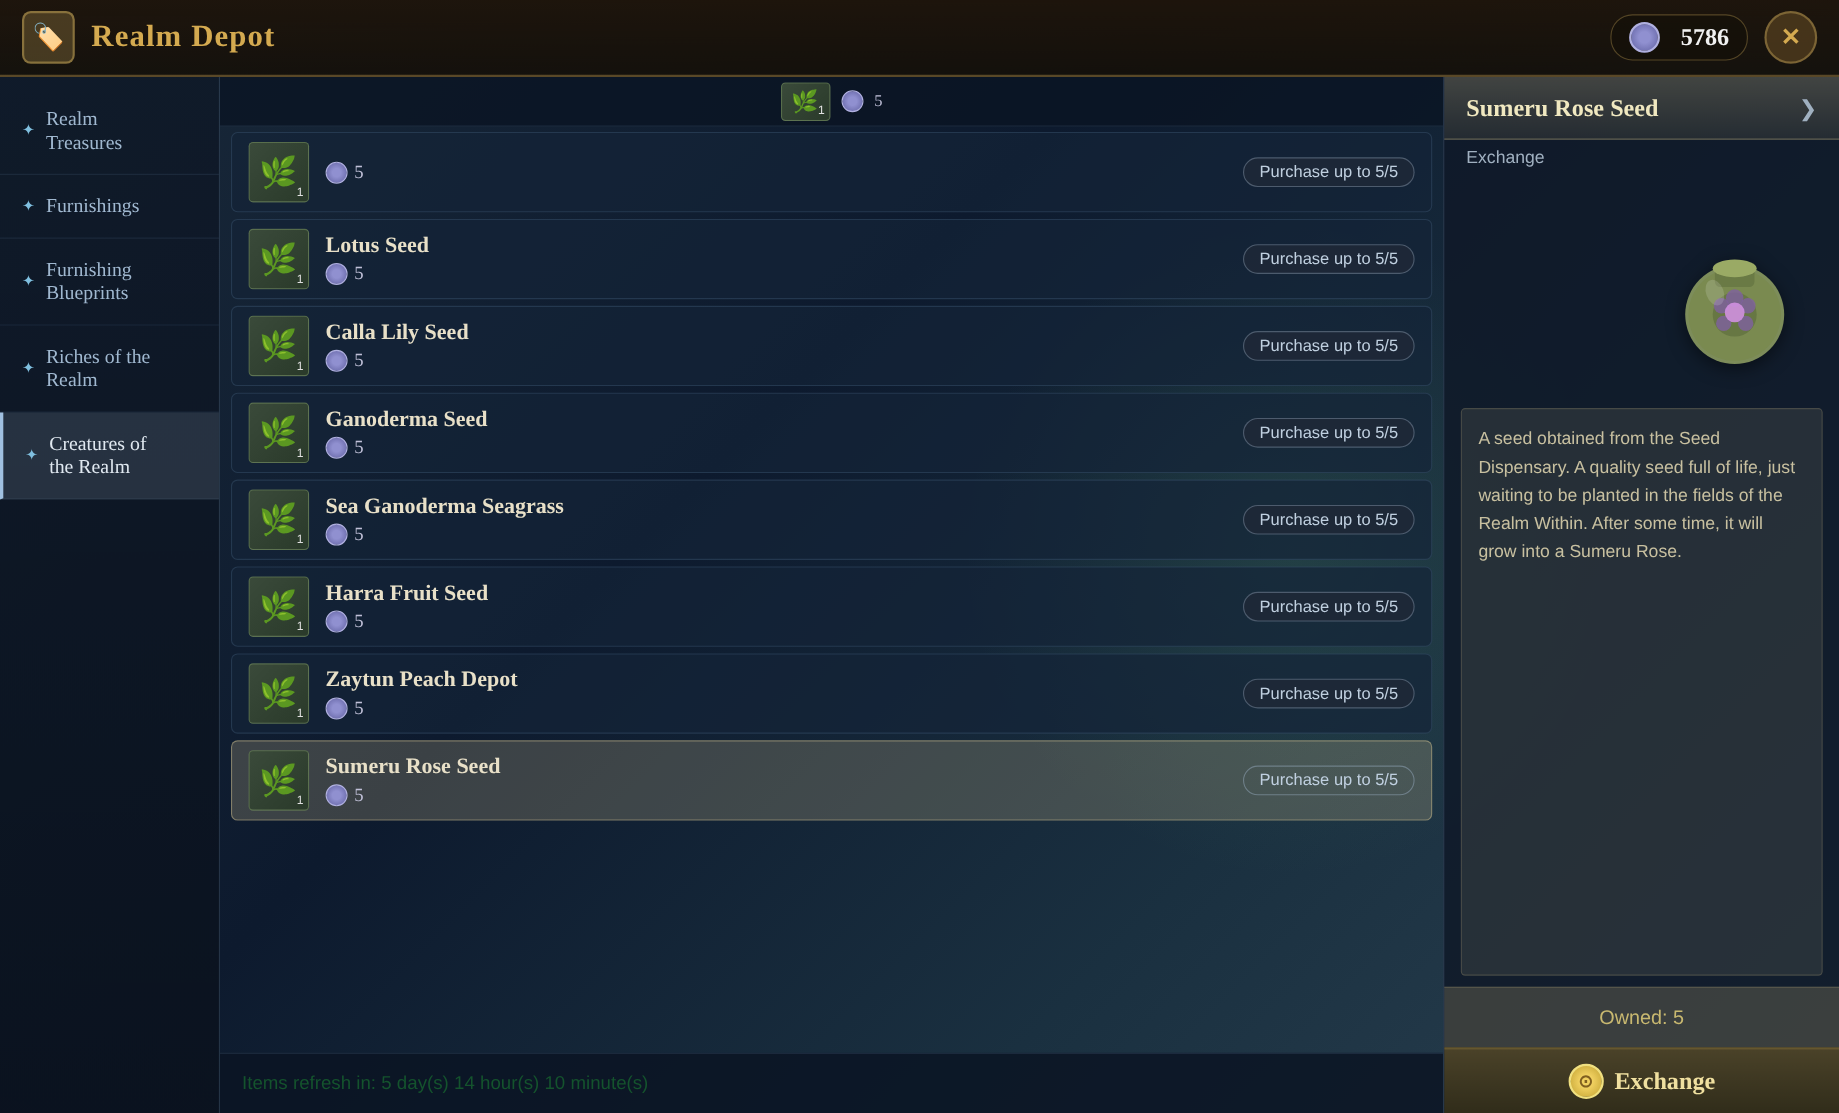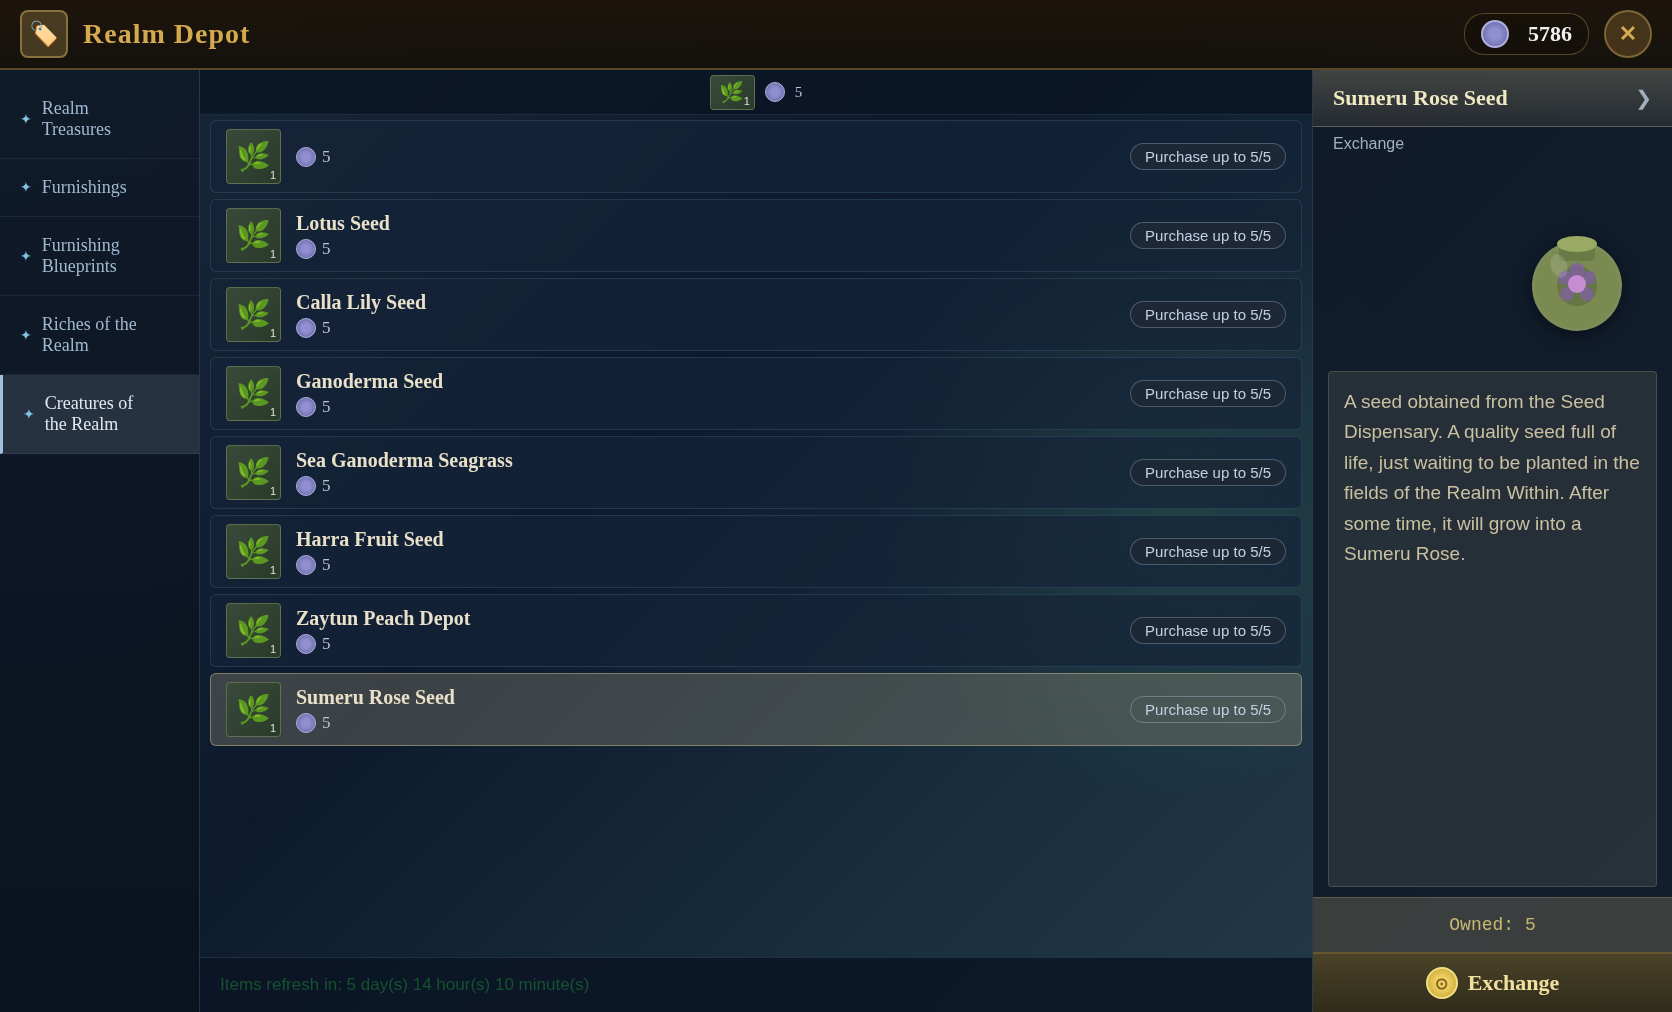--- a/index.html
+++ b/index.html
@@ -343,36 +343,36 @@
       filter: drop-shadow(0 4px 8px rgba(0,0,0,0.5));
     }
 
     .detail-description {
       margin: 10px 15px;
       background: rgba(200,190,150,0.12);
       border: 1px solid rgba(180,165,120,0.25);
       border-radius: 4px;
       padding: 15px;
       color: #c8c0a0;
-      font-size: 19px;
+      font-size: 16px;
       line-height: 1.6;
       font-family: sans-serif;
       flex: 1;
     }
 
     .detail-owned {
       height: 55px;
       background: rgba(220,195,130,0.2);
       border-top: 1px solid rgba(180,165,120,0.3);
       display: flex;
       align-items: center;
       justify-content: center;
       color: #c8b870;
       font-size: 18px;
-      font-family: Liberation Mono, monospace;
+      font-family: Liberation Sans, sans-serif;
     }
 
     .exchange-btn {
       height: 60px;
       background: linear-gradient(180deg, rgba(80,70,40,0.9) 0%, rgba(50,45,25,0.95) 100%);
       border-top: 2px solid rgba(180,150,80,0.4);
       display: flex;
       align-items: center;
       justify-content: center;
       gap: 10px;

